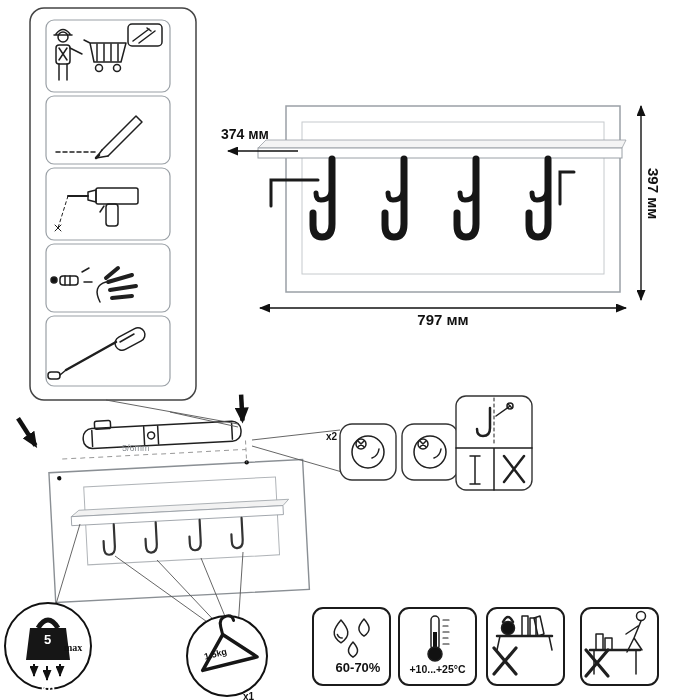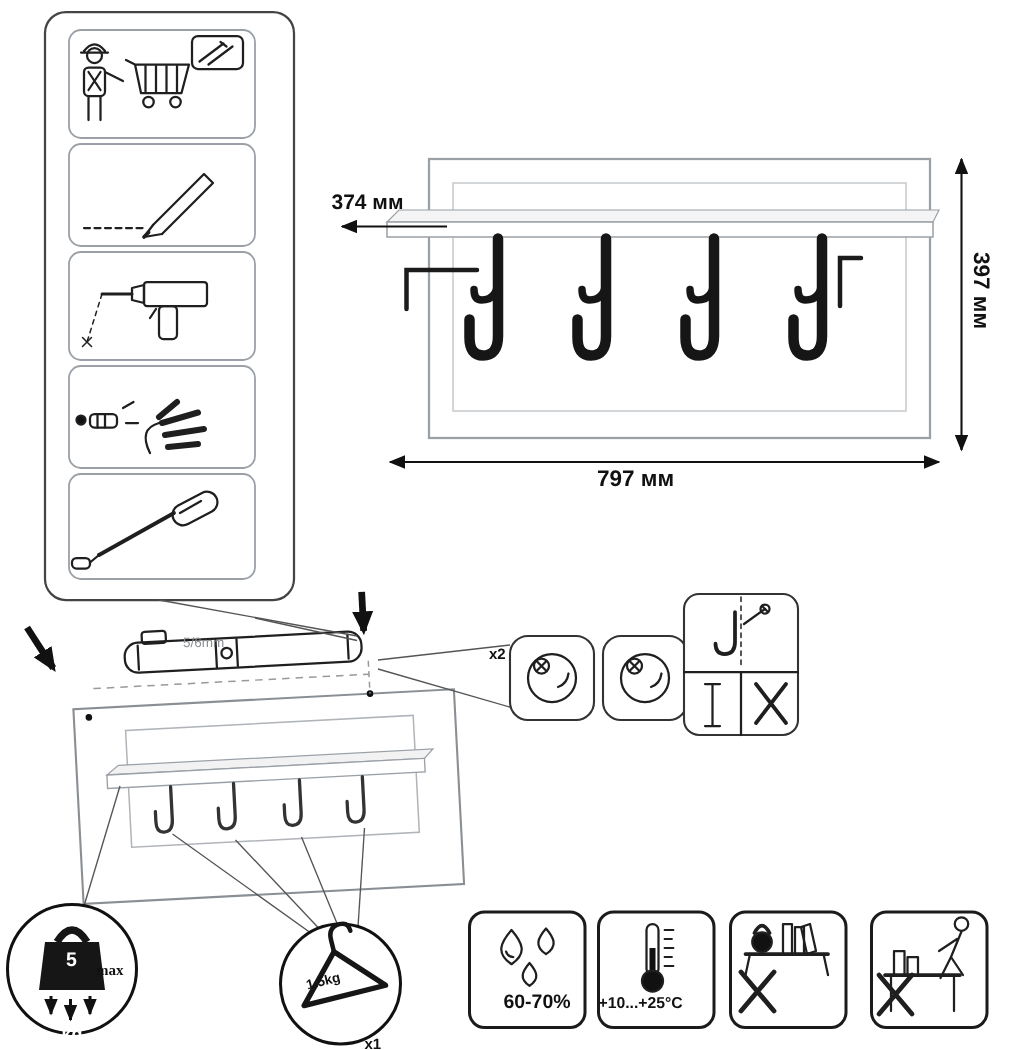--- a/index.html
+++ b/index.html
@@ -241,29 +241,29 @@
       <rect x="596" y="634" width="7" height="16"></rect>
       <rect x="605" y="638" width="7" height="12"></rect>
       <circle cx="641" cy="616" r="4.5"></circle>
       <path d="M641,621 L634,638 M638,626 L626,634 M634,638 L642,650 M634,638 L627,652"></path>
       <path d="M586,650 L608,676 M608,650 L586,676" stroke-width="3.2"></path>
     </g>
   </g>
 </svg>
 
 <span class="lbl b" style="left:221px;top:126px;font-size:14px;">374 мм</span>
-<span class="lbl b" style="left:398px;top:311px;font-size:15px;width:90px;">797 мм</span>
+<span class="lbl b" style="left:398px;top:311px;font-size:15px;width:90px;text-align:center;">797 мм</span>
 <span class="lbl b" style="left:662px;top:168px;font-size:15px;transform:rotate(90deg);transform-origin:0 0;">397 мм</span>
 
-<span class="lbl" style="left:122px;top:423px;font-size:9px;color:#8a8f94;">5/6mm</span>
+<span class="lbl" style="left:122px;top:443px;font-size:9px;color:#8a8f94;">5/6mm</span>
 <span class="lbl b" style="left:326px;top:431px;font-size:10px;">x2</span>
 
 <span class="lbl b" style="left:44px;top:632px;font-size:13px;color:#fff;">5</span>
 <span class="lbl b" style="left:41px;top:682px;font-size:12px;color:#fff;">kg</span>
 <span class="lbl b" style="left:64px;top:642px;font-size:10px;font-family:Liberation Serif, serif;">max</span>
 
 <span class="lbl b" style="left:204px;top:649px;font-size:9px;transform:rotate(-14deg);">1.5kg</span>
 <span class="lbl b" style="left:243px;top:691px;font-size:10px;">x1</span>
 
 <span class="lbl b" style="left:313px;top:660px;width:90px;text-align:center;font-size:13px;">60-70%</span>
-<span class="lbl b" style="left:399px;top:663px;width:77px;text-align:left;font-size:10.5px;">+10...+25°C</span>
+<span class="lbl b" style="left:399px;top:663px;width:77px;text-align:center;font-size:10.5px;">+10...+25°C</span>
 
 </div>
 
 </body></html>

